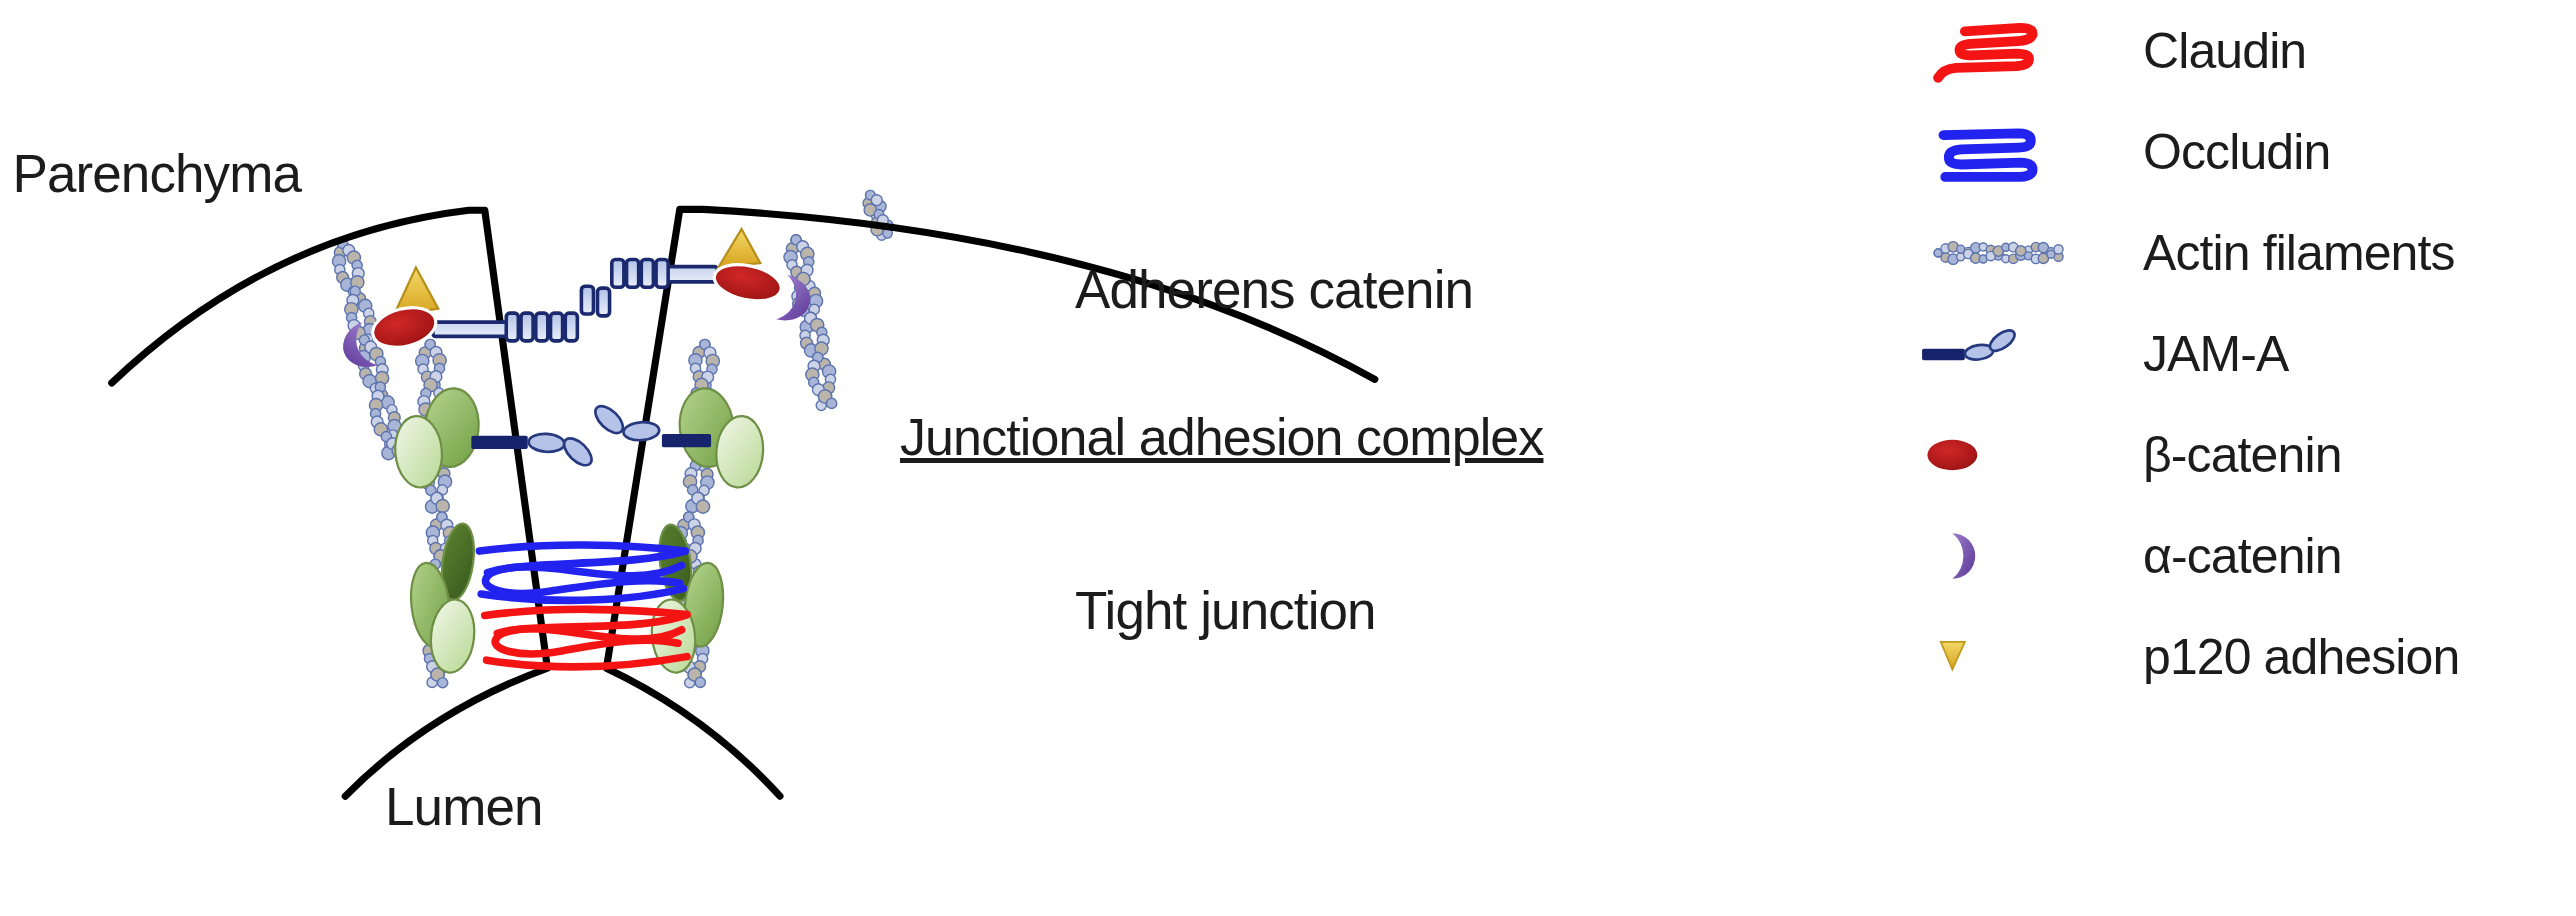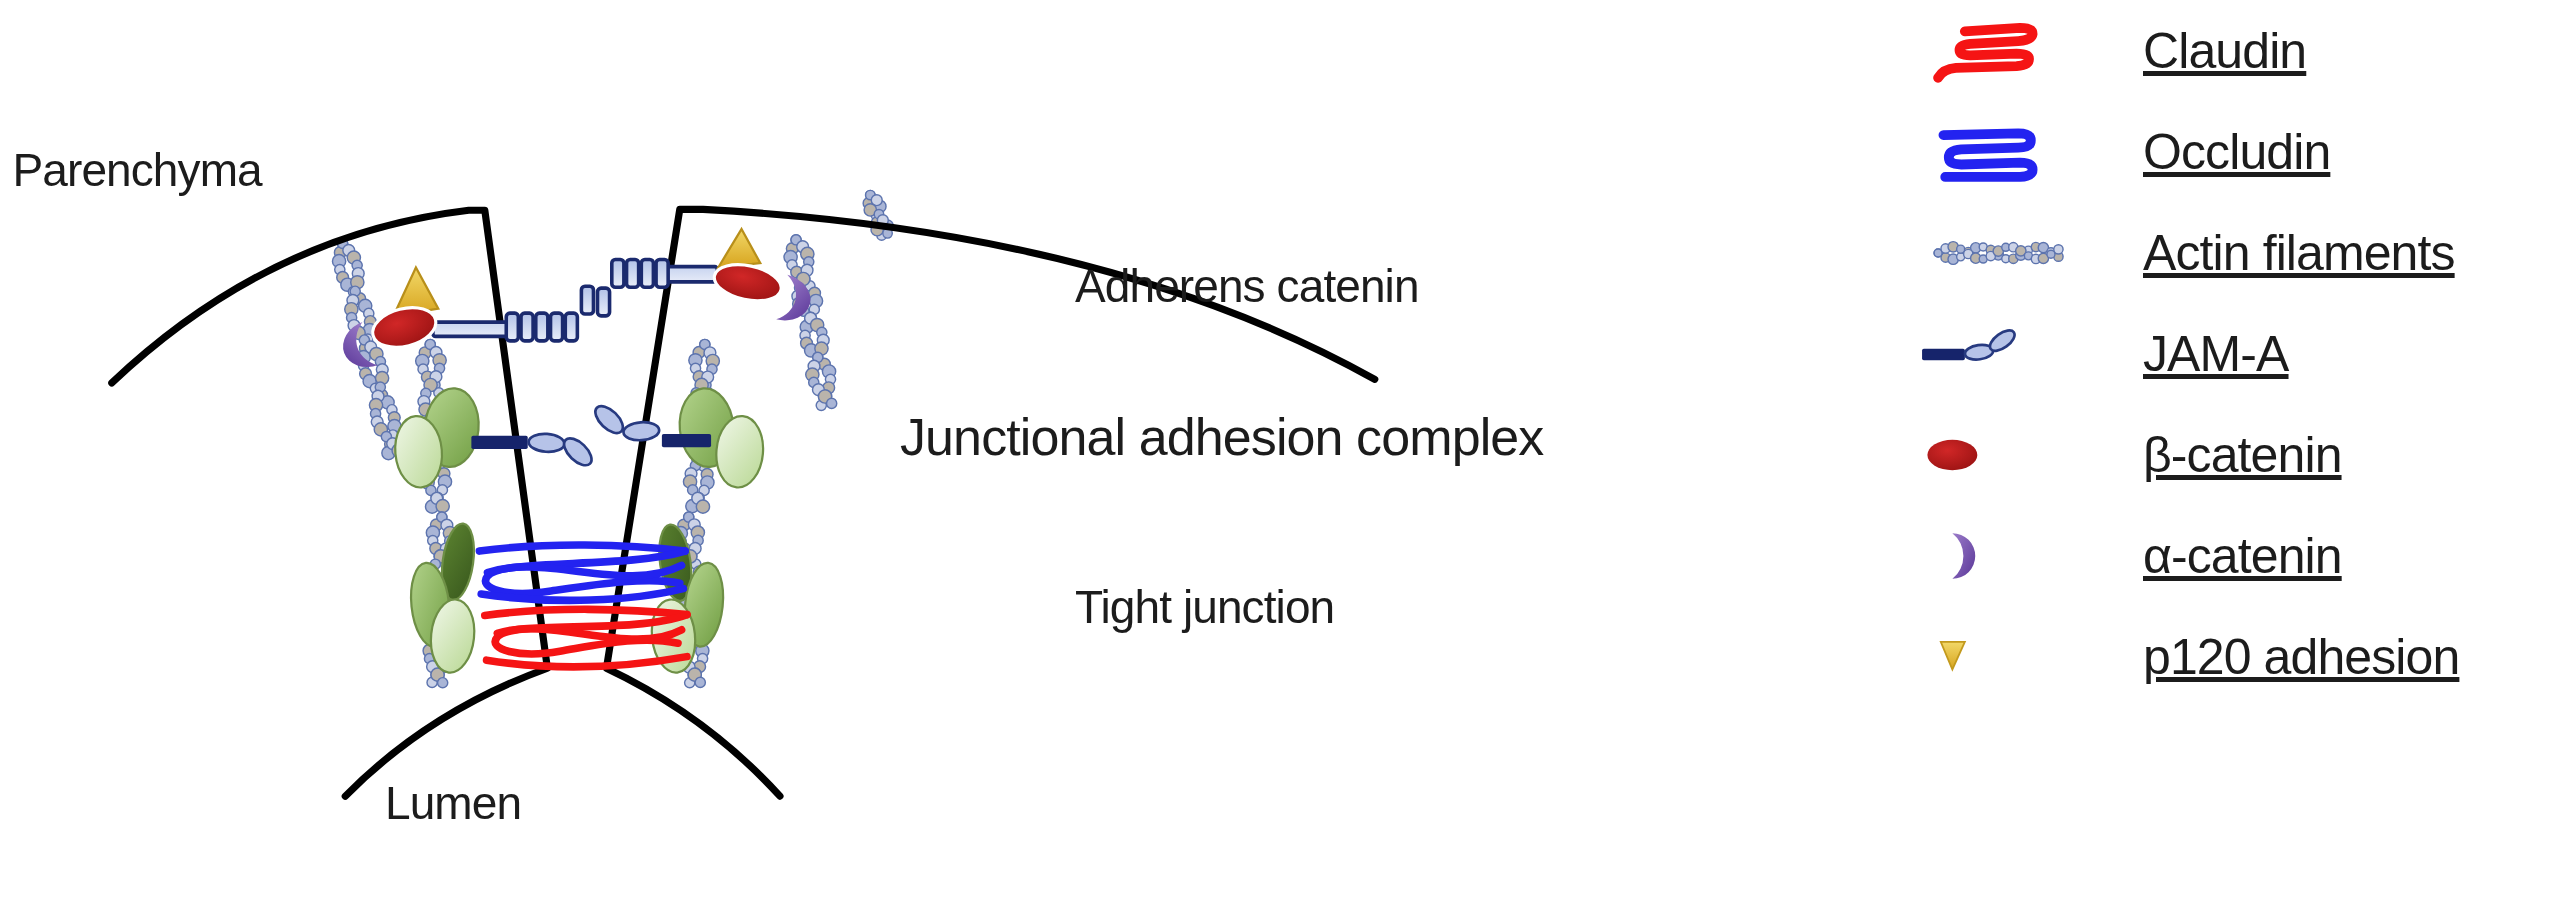--- a/index.html
+++ b/index.html
@@ -1,25 +1,25 @@
 <!DOCTYPE html>
 <html style="font-size:14.3px"><head>
 <meta charset="utf-8">
 <style>
   html,body{margin:0;padding:0;background:#ffffff;}
   .stage{position:relative;width:2576px;height:917px;background:#ffffff;overflow:hidden;
          font-family:"Liberation Sans", sans-serif;color:#1c1c1c;}
   .stage svg{display:block;}
   #diagram{position:absolute;left:0;top:0;}
-  .dlabel{position:absolute;white-space:nowrap;font-size:46px;letter-spacing:-0.9px;color:#1c1c1c;}
-  .dlabel.small{font-size:52px;}
+  .dlabel{position:absolute;white-space:nowrap;font-size:53px;letter-spacing:-0.9px;color:#1c1c1c;}
+  .dlabel.small{font-size:52px;text-decoration:underline;}
   .legend{position:absolute;left:1911px;top:0px;display:flex;flex-direction:column;}
   .legend-row{display:flex;align-items:center;height:101px;}
   .legend-icon{width:179px;height:82px;flex:0 0 179px;}
-  .legend-label{margin-left:53px;font-size:50px;letter-spacing:-0.9px;color:#1c1c1c;white-space:nowrap;text-decoration:underline;}
+  .legend-label{margin-left:53px;font-size:50px;letter-spacing:-0.9px;color:#1c1c1c;white-space:nowrap;}
 </style>
 </head>
 <body>
 
 <div class="stage">
 
   <svg id="diagram" width="2576" height="917" viewBox="0 0 2880 1025">
     <defs>
       <linearGradient id="gLight" x1="0" y1="0" x2="1" y2="1">
         <stop offset="0" stop-color="#f0f7e8"></stop>

